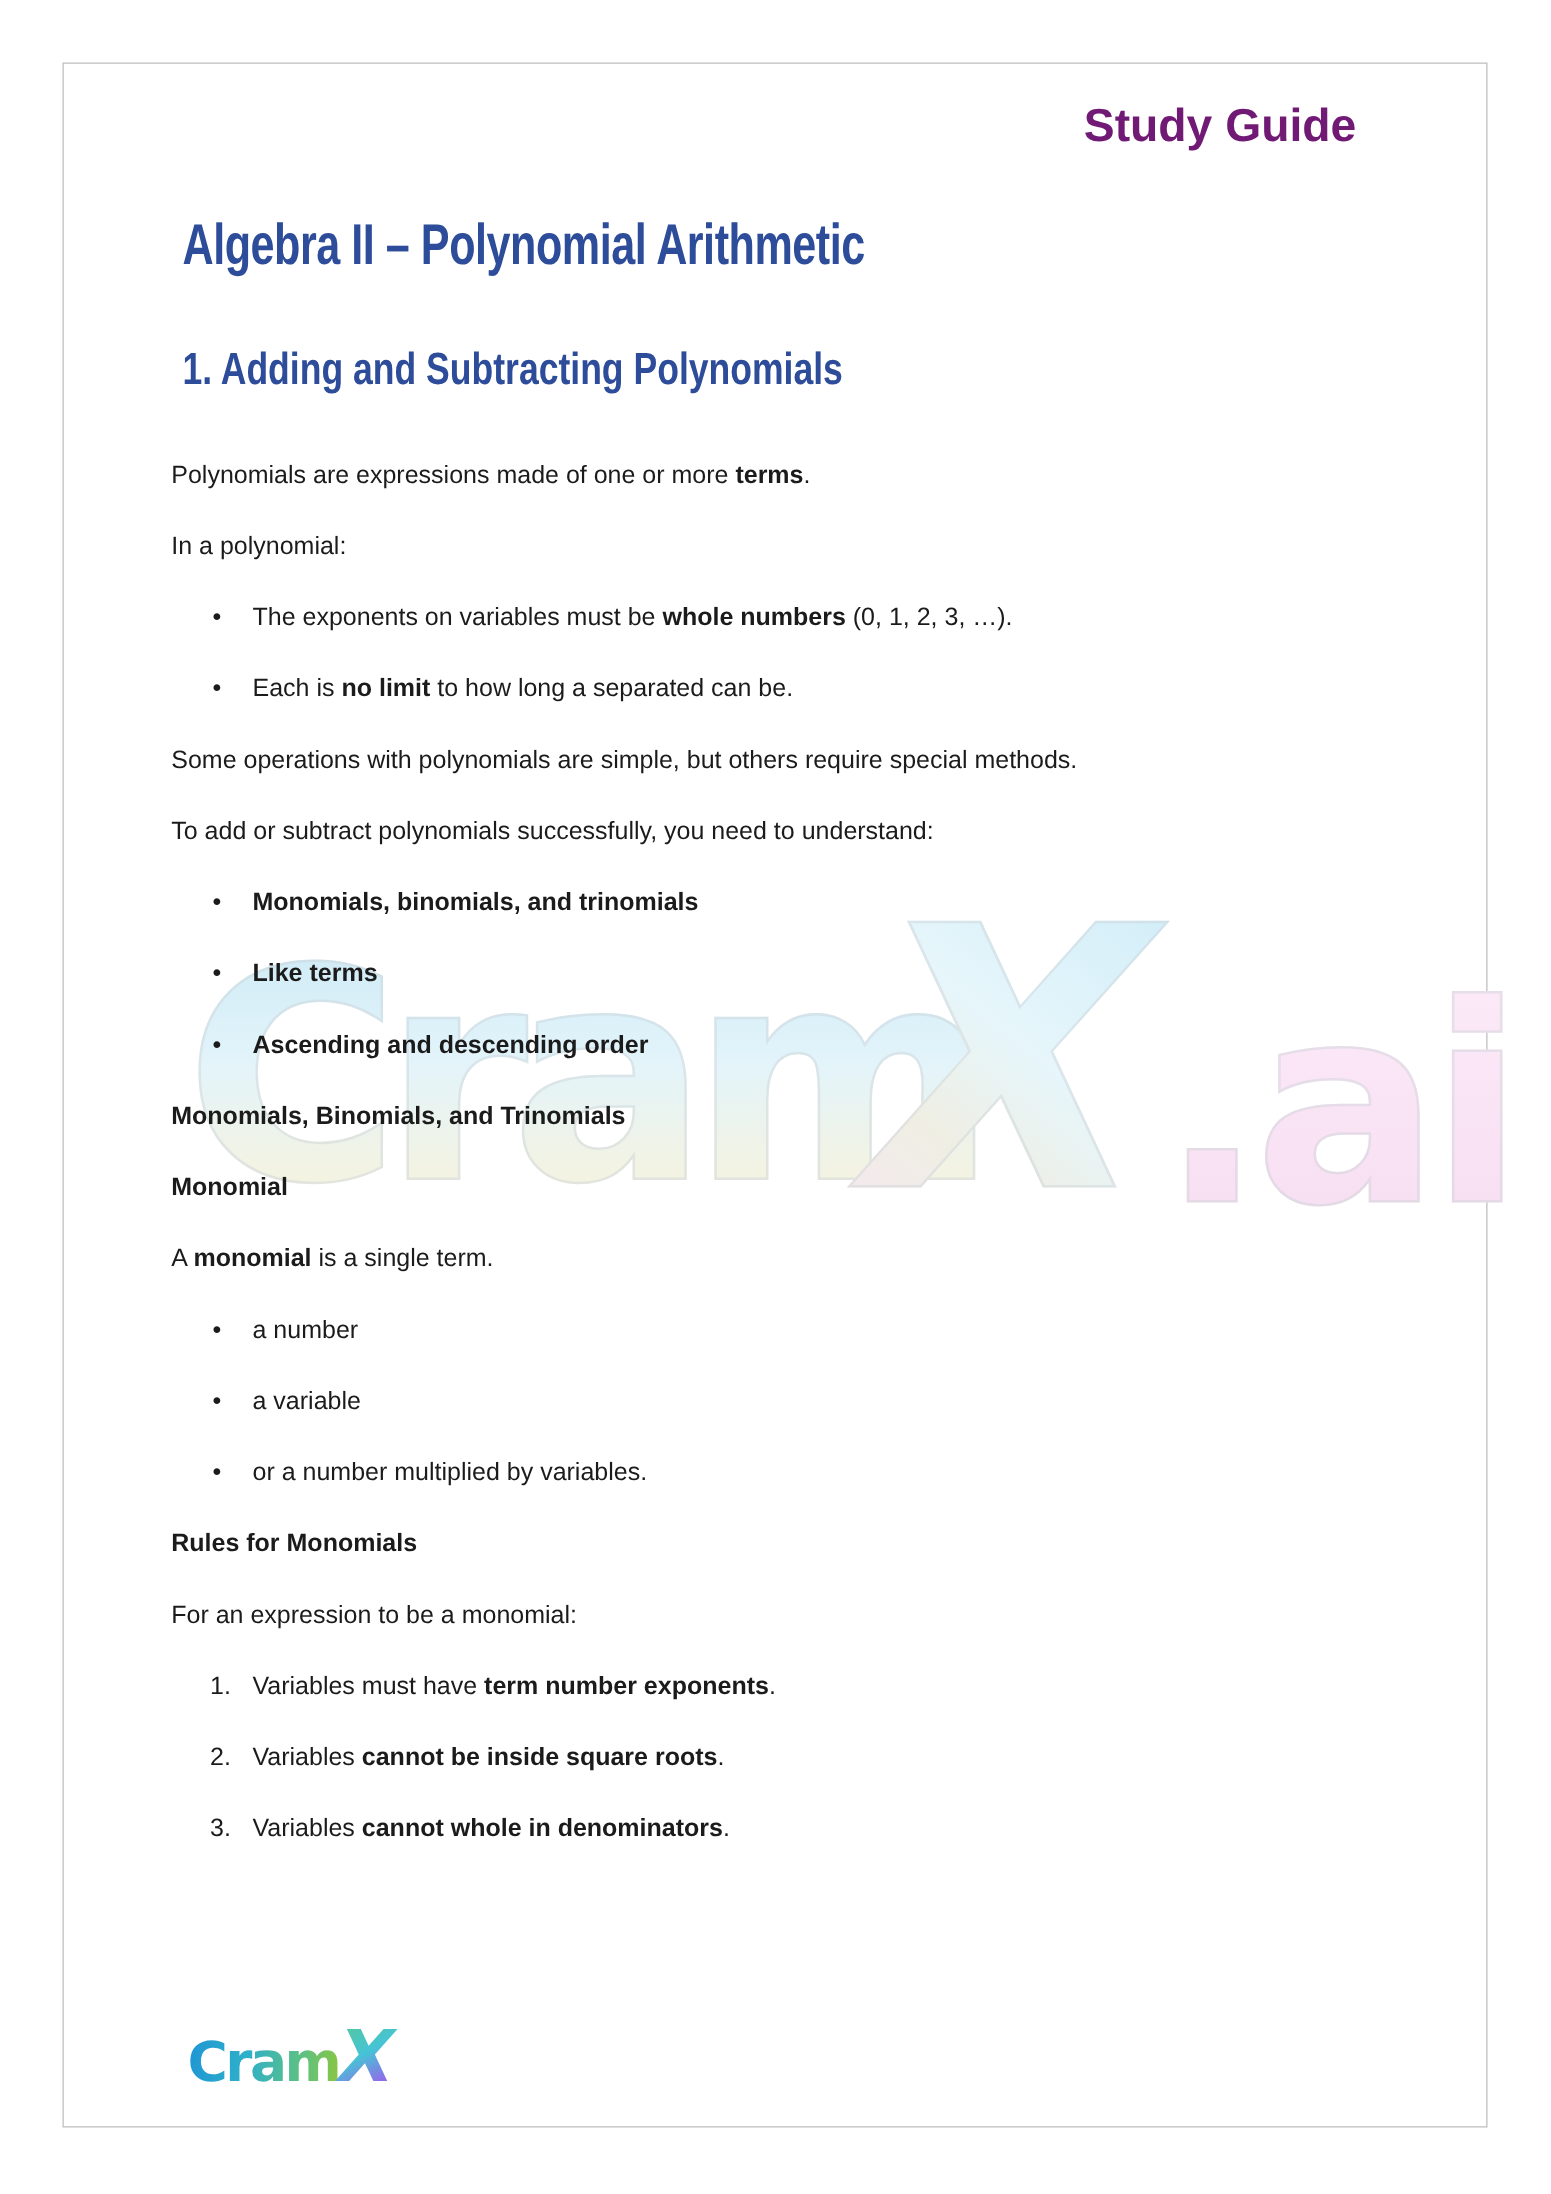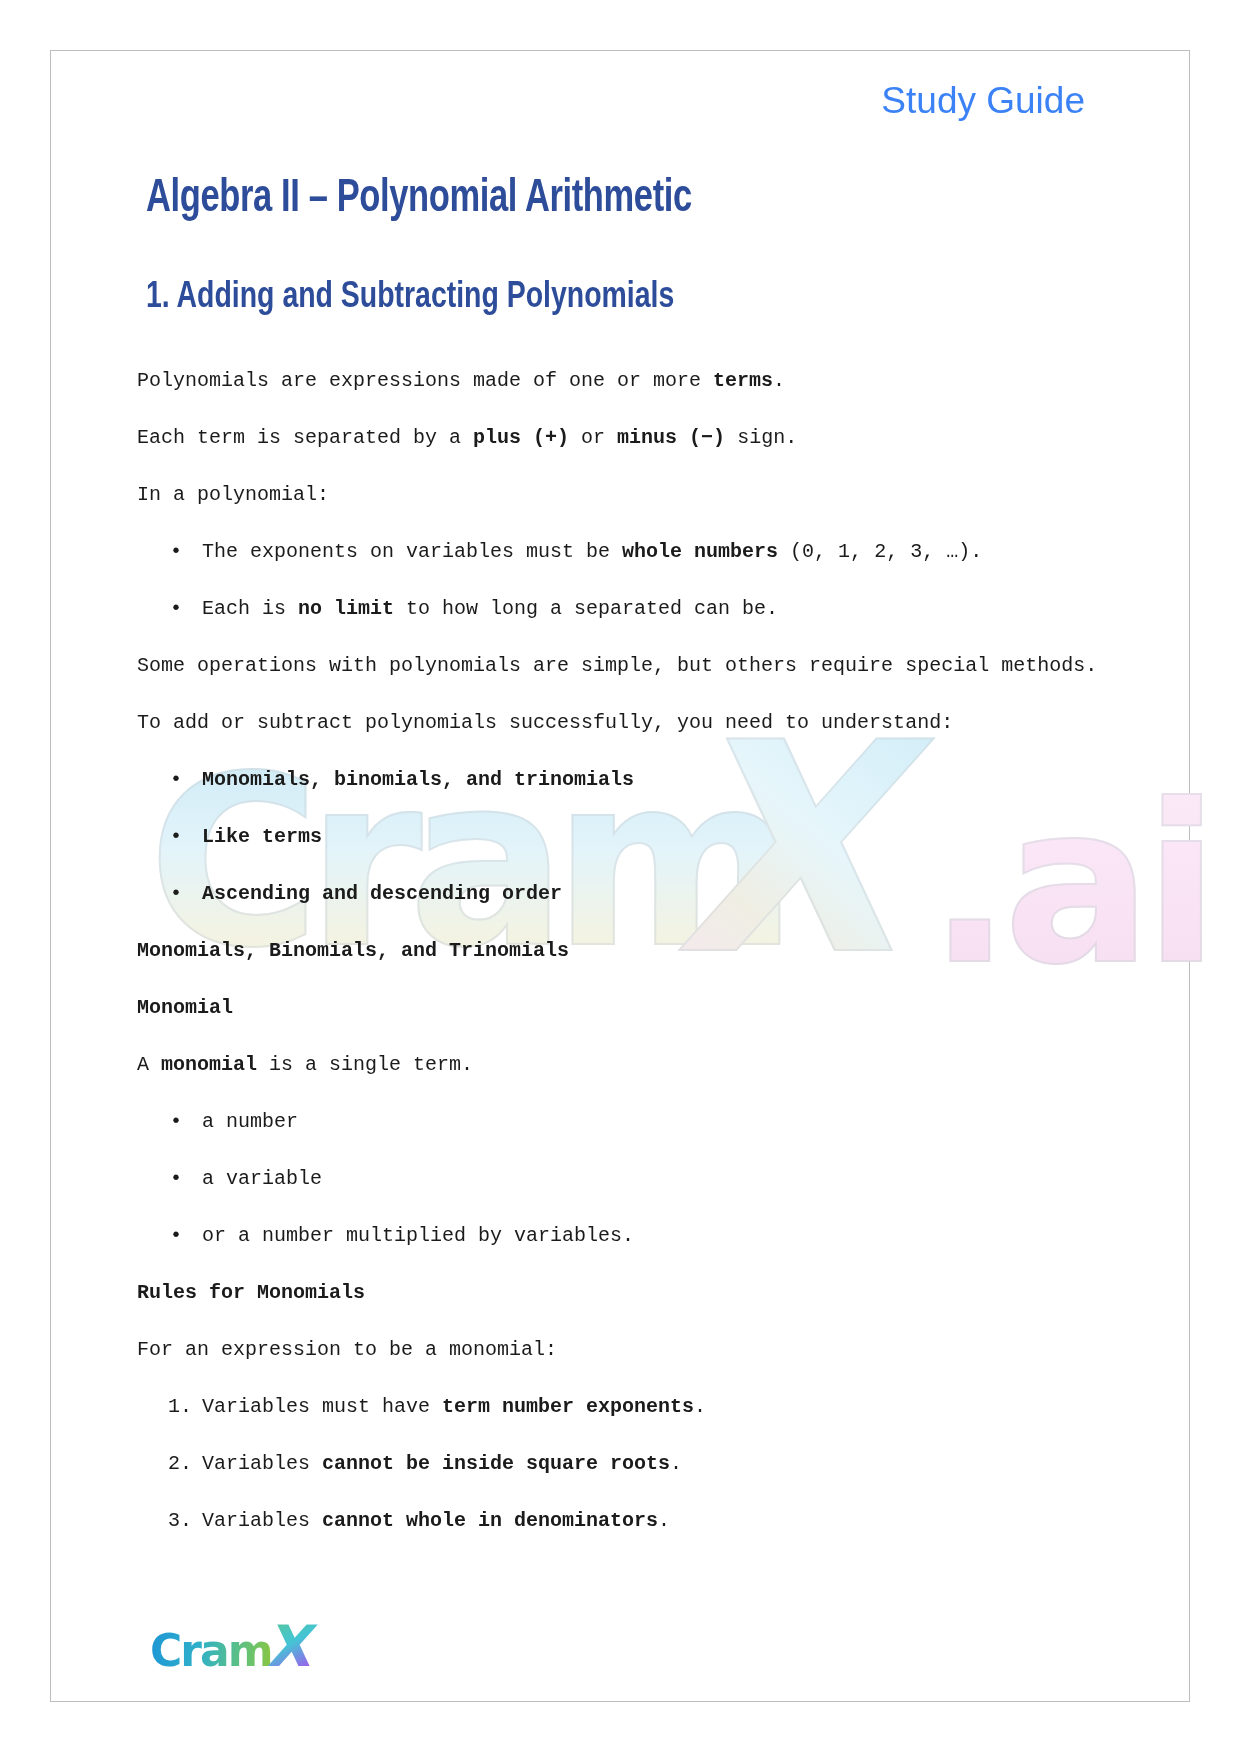--- a/index.html
+++ b/index.html
@@ -7,21 +7,21 @@
     width:1241px;height:1755px;position:relative;overflow:hidden;
     background:#ffffff;color:#1b1b1b;
     font-family:"Liberation Sans", sans-serif;
   }
   .page-border{
     position:absolute;left:50px;top:50px;width:1140px;height:1652px;
     border:1px solid #bdbdbd;box-sizing:border-box;background:#fff;
   }
   .header-label{
     position:absolute;top:80px;right:156px;
-    font-size:37px;font-weight:normal;color:#3b82f6;white-space:nowrap;z-index:2;
+    font-size:37px;font-weight:bold;color:#701a75;white-space:nowrap;z-index:2;
   }
   .doc-title{
     position:absolute;left:146px;top:172px;margin:0;
     font-size:46px;font-weight:700;color:#2d4c99;line-height:1;
     transform:scaleX(0.75);transform-origin:0 0;white-space:nowrap;z-index:2;
     letter-spacing:-0.5px;
   }
   .section-heading{
     position:absolute;left:146px;top:277px;margin:0;
     font-size:36px;font-weight:700;color:#2d4c99;line-height:1;
@@ -39,21 +39,21 @@
   }
   .wm-x{
     left:695px;top:705px;font-size:290px;transform:skewX(-12deg);
     background-image:linear-gradient(215deg,#cfecf8 0%,#e6f6fb 45%,#efeee3 70%,#f6e7f2 100%);
   }
   .wm-ai{
     left:928px;top:775px;font-size:220px;letter-spacing:-8px;
     background-image:linear-gradient(180deg,#fceaf8 0%,#f6def1 100%);
   }
   
-  .content{position:absolute;left:137px;top:370px;width:990px;z-index:1;font-family:Liberation Mono, monospace;}
+  .content{position:absolute;left:137px;top:370px;width:990px;z-index:1;}
   .line{position:relative;margin:0 0 36px 0;font-size:20px;line-height:21px;white-space:nowrap;}
   .line.indent{padding-left:65px;}
   .marker{position:absolute;top:0;left:33px;}
   .num .marker{left:31px;}
   .gap-before{margin-top:24px;}
   b{font-weight:bold;}
   
   .logo{
     position:absolute;left:150px;top:1613px;z-index:2;
     font-family:"DejaVu Sans", sans-serif;font-weight:bold;white-space:nowrap;
@@ -82,21 +82,20 @@
 <div class="header-label">Study Guide</div>
 
 <h1 class="doc-title">Algebra II – Polynomial Arithmetic</h1>
 
 <h2 class="section-heading">1. Adding and Subtracting Polynomials</h2>
 
 <main class="content">
 
   <p class="line"><span>Polynomials are expressions made of one or more </span><b>terms</b><span>.</span></p>
 
-  <p class="line"><span>Each term is separated by a </span><b>plus (+)</b><span> or </span><b>minus (−)</b><span> sign.</span></p>
 
   <p class="line"><span>In a polynomial:</span></p>
 
   <p class="line indent bullet"><span class="marker">•</span><span>The exponents on variables must be </span><b>whole numbers</b><span> (0, 1, 2, 3, …).</span></p>
 
   <p class="line indent bullet"><span class="marker">•</span><span>Each is </span><b>no limit</b><span> to how long a separated can be.</span></p>
 
   <p class="line"><span>Some operations with polynomials are simple, but others require special methods.</span></p>
 
   <p class="line"><span>To add or subtract polynomials successfully, you need to understand:</span></p>

